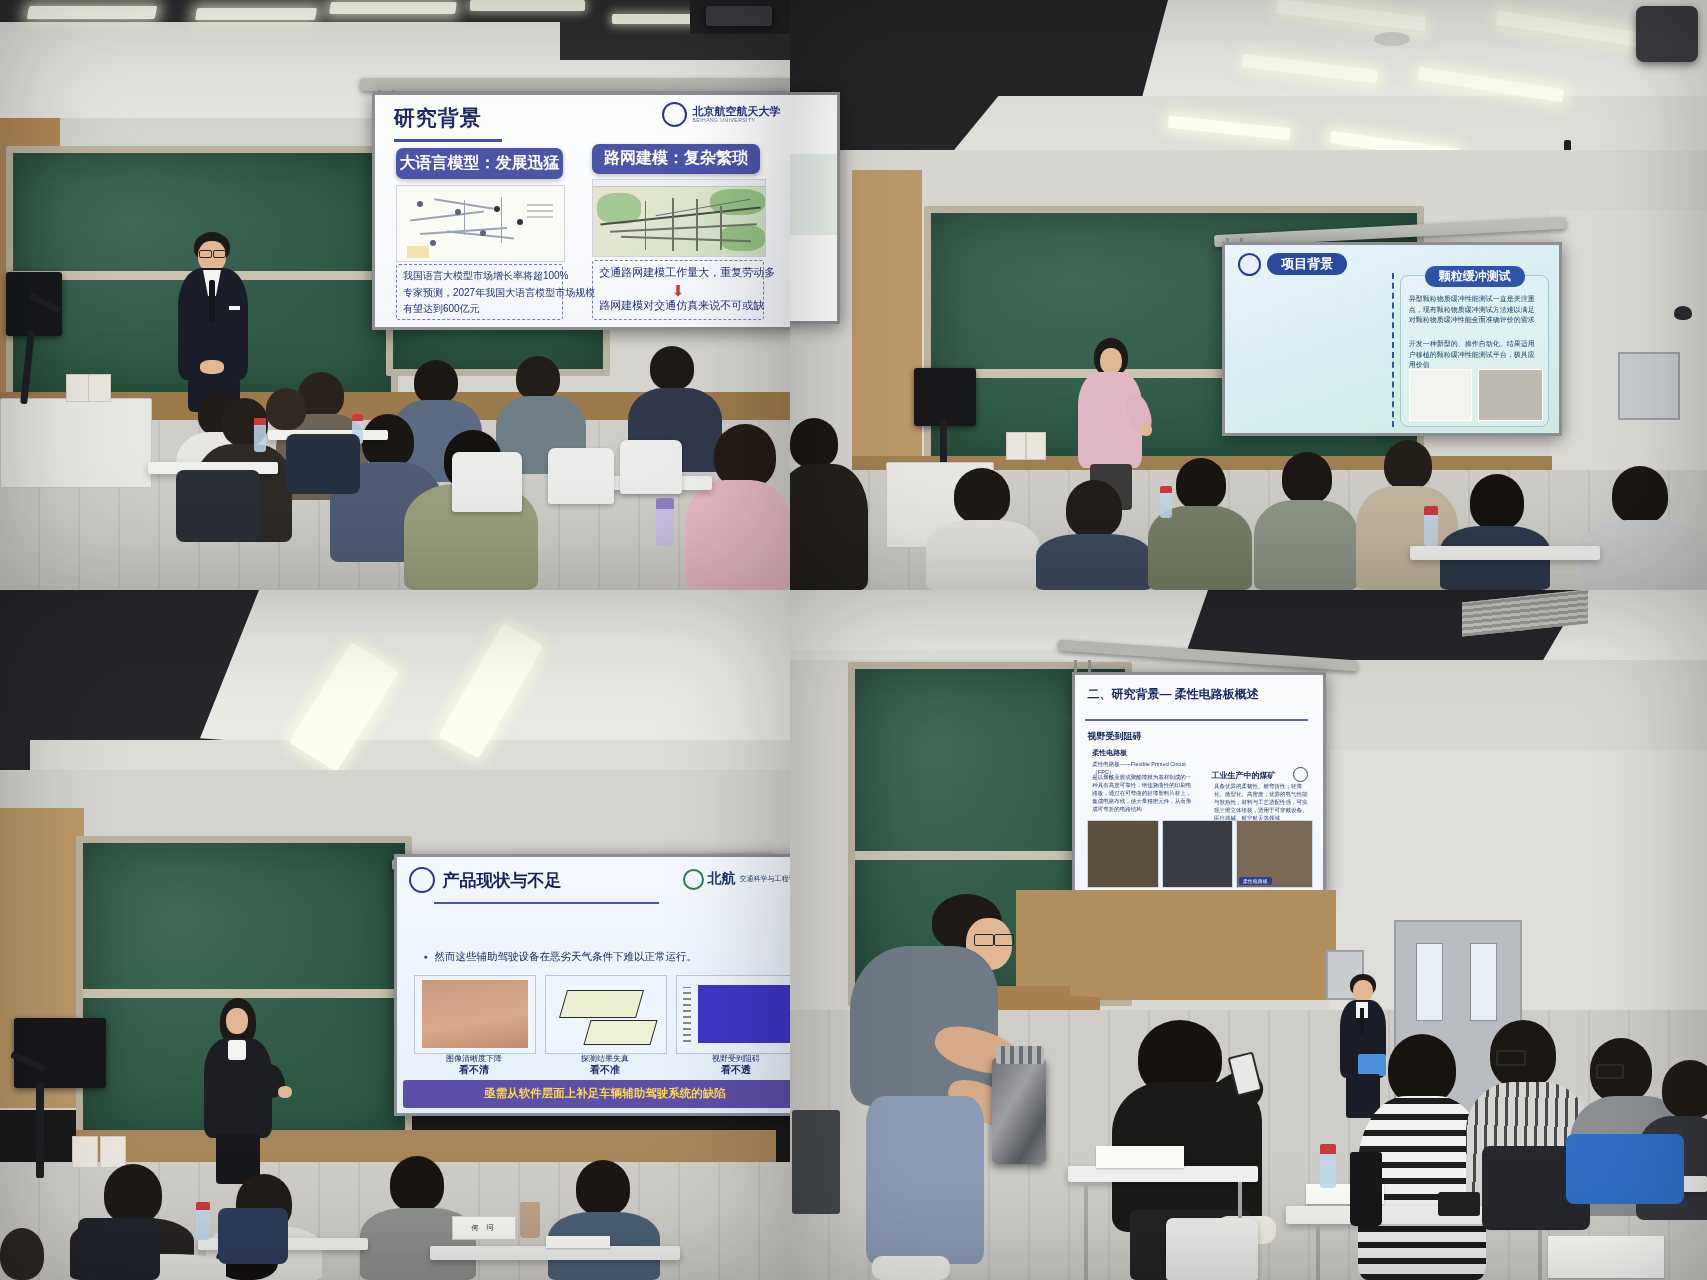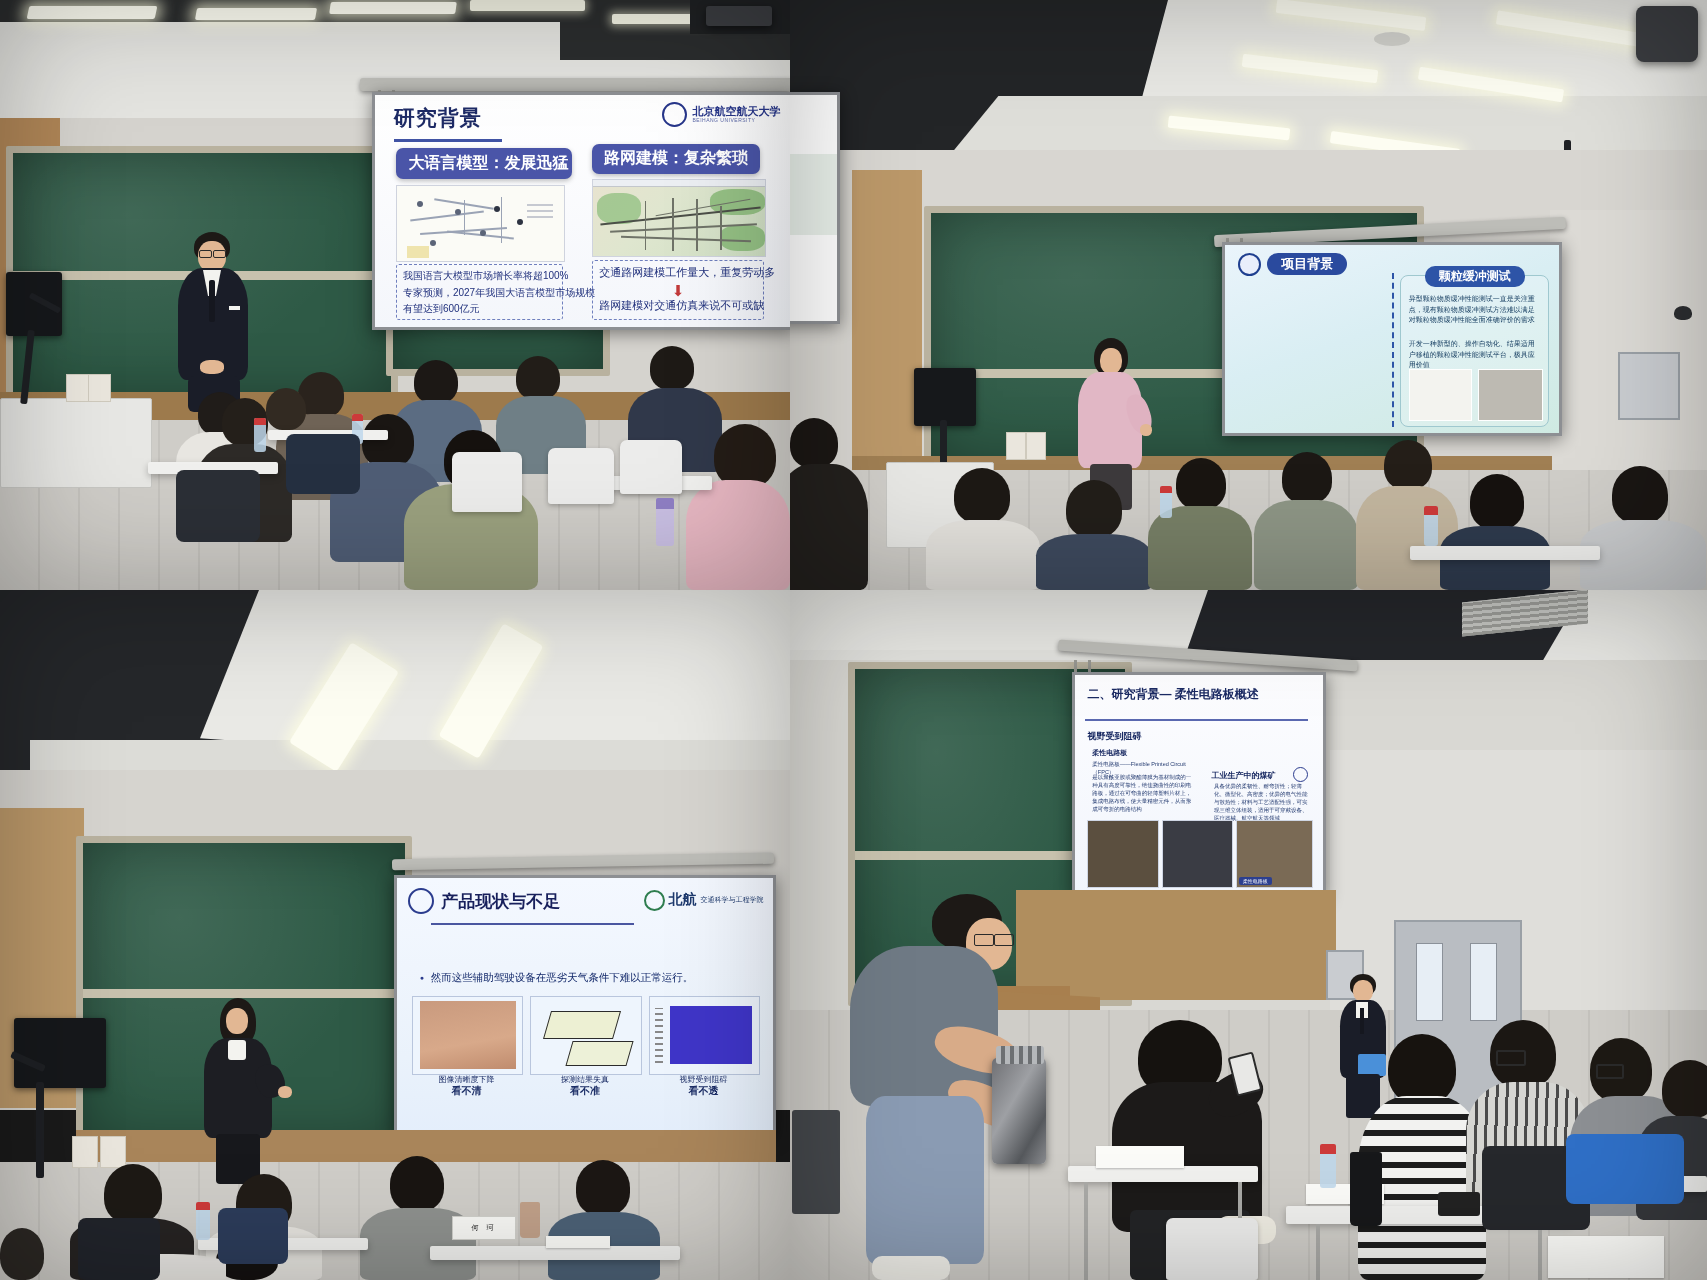--- a/index.html
+++ b/index.html
@@ -189,21 +189,21 @@
           <div class="logo">
             <div class="seal"></div>
             <div>
               <div class="lt">北京航空航天大学</div>
               <div class="ls">BEIHANG UNIVERSITY</div>
             </div>
           </div>
           <div class="title">研究背景</div>
           <div class="trule"></div>
 
-          <div class="hdr" style="left:5%;top:23%;width:40%;height:13%;padding-left:9px;">大语言模型：发展迅猛</div>
+          <div class="hdr" style="left:5%;top:23%;width:40%;height:13%;">大语言模型：发展迅猛</div>
           <div class="hdr" style="left:52%;top:21%;width:40%;height:13%;">路网建模：复杂繁琐</div>
 
           <div class="pic" style="left:5%;top:39%;width:40%;height:32%;">
             <div class="metromap">
               <i style="left:8%;top:38%;width:44%;height:1.5px;transform:rotate(-7deg);"></i>
               <i style="left:22%;top:22%;width:36%;height:1.5px;transform:rotate(9deg);"></i>
               <i style="left:14%;top:58%;width:52%;height:1.5px;transform:rotate(-4deg);"></i>
               <i style="left:40%;top:18%;width:1.5px;height:48%;"></i>
               <i style="left:62%;top:14%;width:1.5px;height:62%;"></i>
               <i style="left:30%;top:64%;width:40%;height:1.5px;transform:rotate(6deg);"></i>
@@ -430,21 +430,21 @@
 
       <div class="wall" style="left:0;top:180px;width:790px;height:340px;background:#d6d4cf;"></div>
       <div class="wood" style="left:0;top:218px;width:84px;height:300px;background:#bb9869;"></div>
 
       <div class="board" style="left:76px;top:246px;width:322px;height:300px;">
         <div class="chalkglow"></div>
         <div class="rail" style="top:146px;"></div>
       </div>
 
       <div class="screen-bar" style="left:392px;top:266px;width:382px;height:11px;transform:rotate(-1deg);"></div>
-      <div class="screen" style="left:394px;top:285px;width:376px;height:256px;">
+      <div class="screen" style="left:394px;top:264px;width:376px;height:256px;padding-left:40px;">
         <div class="slide s3">
           <div class="top">
             <div class="seal"></div>
             <div class="tt">产品现状与不足</div>
           </div>
           <div class="rule"></div>
           <div class="brand">
             <div class="seal"></div>
             <div class="b1">北航</div>
             <div class="b2">交通科学与工程学院</div>
@@ -470,20 +470,21 @@
           </div>
           <div class="cap" style="left:35.5%;top:77%;width:29%;">
             <span>探测结果失真</span>
             <b>看不准</b>
           </div>
           <div class="cap" style="left:67%;top:77%;width:29%;">
             <span>视野受到阻碍</span>
             <b>看不透</b>
           </div>
 
+          <div class="banner">亟需从软件层面上补足车辆辅助驾驶系统的缺陷</div>
         </div>
       </div>
 
       <div class="wood d" style="left:76px;top:540px;width:700px;height:42px;background:#a9855a;"></div>
       <div class="floor tile" style="left:0;top:572px;width:790px;height:118px;"></div>
 
       <div class="monitor" style="left:14px;top:428px;width:92px;height:70px;"></div>
       <div class="marm" style="left:36px;top:492px;width:8px;height:96px;"></div>
       <div class="marm" style="left:10px;top:468px;width:36px;height:7px;transform:rotate(24deg);"></div>
       <div class="box" style="left:72px;top:546px;width:24px;height:30px;"></div>

